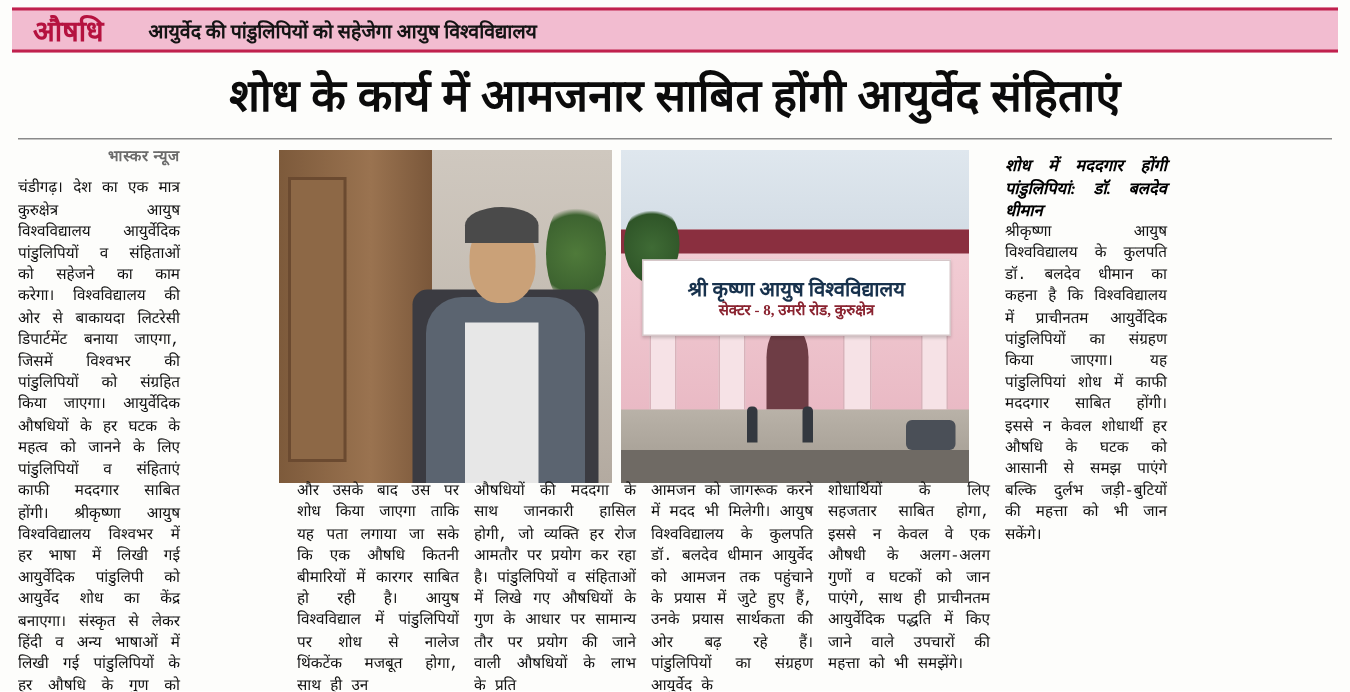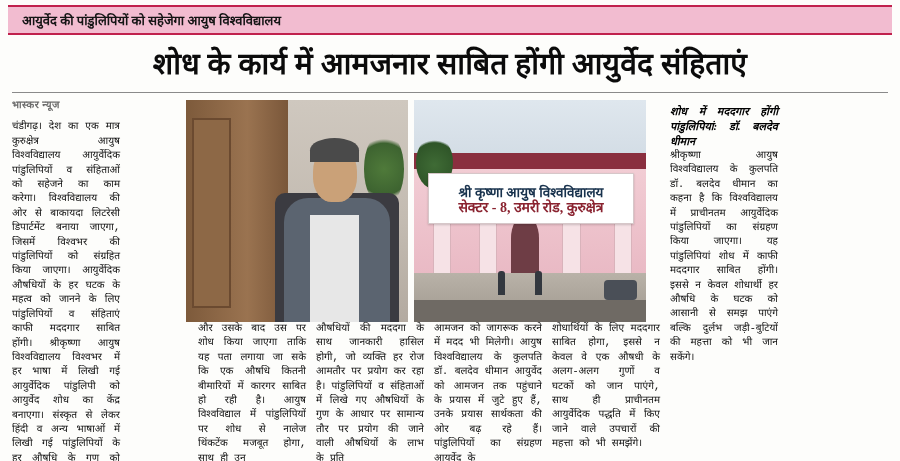--- a/index.html
+++ b/index.html
@@ -92,21 +92,21 @@
     margin: 0 0 0 0;
     text-align: justify;
     text-justify: inter-word;
     font-family: Liberation Mono, monospace;
   }
   .byline {
     font-family: "Liberation Serif", serif;
     font-size: 10px;
     font-weight: bold;
     color: #6b6b6b;
-    text-align: left;
+    text-align: right;
     margin-bottom: 8px;
     letter-spacing: 0.5px;
   }
   .col1 { left: 0; width: 108px; }
   .col2 { left: 186px; width: 108px; top: 228px; }
   .col3 { left: 304px; width: 108px; top: 228px; }
   .col4 { left: 422px; width: 108px; top: 228px; }
   .col5 { left: 540px; width: 108px; top: 228px; }
   .col6 { left: 658px; width: 108px; top: 0; }
   .subhead {
@@ -233,21 +233,21 @@
     font-family: "Liberation Serif", serif;
     font-weight: bold;
     font-size: 13.5px;
     color: #18324d;
     white-space: nowrap;
     line-height: 15px;
   }
   .pr-signline2 {
     font-family: "Liberation Serif", serif;
     font-weight: bold;
-    font-size: 14px;
+    font-size: 10px;
     color: #8a2330;
     white-space: nowrap;
     line-height: 11px;
     margin-top: 2px;
   }
   .pr-person {
     position: absolute;
     bottom: 12%;
     width: 3.2%;
     height: 11%;
@@ -272,20 +272,21 @@
     background: radial-gradient(circle at 50% 55%, #3f6b35 0%, #2f5528 65%, rgba(47,85,40,0) 72%);
     border-radius: 50%;
   }
 </style>
 </head>
 <body>
 
 <div class="page">
 
   <div class="topbar">
+    <div class="topbar-tag">औषधि</div>
     <div class="topbar-headline">आयुर्वेद की पांडुलिपियों को सहेजेगा आयुष विश्वविद्यालय</div>
   </div>
 
   <div class="main-headline">शोध के कार्य में आमजनार साबित होंगी आयुर्वेद संहिताएं</div>
   <div class="rule"></div>
 
   <div class="photo-left">
     <div class="pl-wall"></div>
     <div class="pl-door">
       <div class="pl-doorpanel"></div>
@@ -332,21 +333,21 @@
 
     <div class="col col3" style="top: 224px;">
       <p>औषधियों की मददगा के साथ जानकारी हासिल होगी, जो व्यक्ति हर रोज आमतौर पर प्रयोग कर रहा है। पांडुलिपियों व संहिताओं में लिखे गए औषधियों के गुण के आधार पर सामान्य तौर पर प्रयोग की जाने वाली औषधियों के लाभ के प्रति</p>
     </div>
 
     <div class="col col4" style="top: 224px;">
       <p>आमजन को जागरूक करने में मदद भी मिलेगी। आयुष विश्वविद्यालय के कुलपति डॉ. बलदेव धीमान आयुर्वेद को आमजन तक पहुंचाने के प्रयास में जुटे हुए हैं, उनके प्रयास सार्थकता की ओर बढ़ रहे हैं। पांडुलिपियों का संग्रहण आयुर्वेद के</p>
     </div>
 
     <div class="col col5" style="top: 224px;">
-      <p>शोधार्थियों के लिए मददगार साबित होगा, इससे न केवल वे एक औषधी के अलग-अलग गुणों व घटकों को जान पाएंगे, साथ ही प्राचीनतम आयुर्वेदिक पद्धति में किए जाने वाले उपचारों की महत्ता को भी समझेंगे।</p>
+      <p>शोधार्थियों के लिए सहजतार साबित होगा, इससे न केवल वे एक औषधी के अलग-अलग गुणों व घटकों को जान पाएंगे, साथ ही प्राचीनतम आयुर्वेदिक पद्धति में किए जाने वाले उपचारों की महत्ता को भी समझेंगे।</p>
     </div>
 
     <div class="col col6">
       <div class="subhead">शोध में मददगार होंगी पांडुलिपियां: डॉ. बलदेव धीमान</div>
       <p>श्रीकृष्णा आयुष विश्वविद्यालय के कुलपति डॉ. बलदेव धीमान का कहना है कि विश्वविद्यालय में प्राचीनतम आयुर्वेदिक पांडुलिपियों का संग्रहण किया जाएगा। यह पांडुलिपियां शोध में काफी मददगार साबित होंगी। इससे न केवल शोधार्थी हर औषधि के घटक को आसानी से समझ पाएंगे बल्कि दुर्लभ जड़ी-बुटियों की महत्ता को भी जान सकेंगे।</p>
     </div>
 
   </div>
 
 </div>

